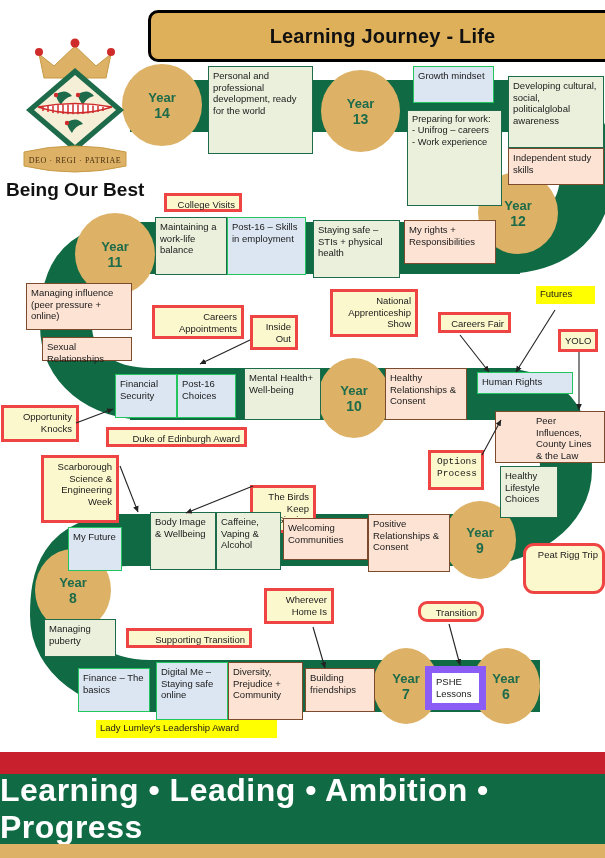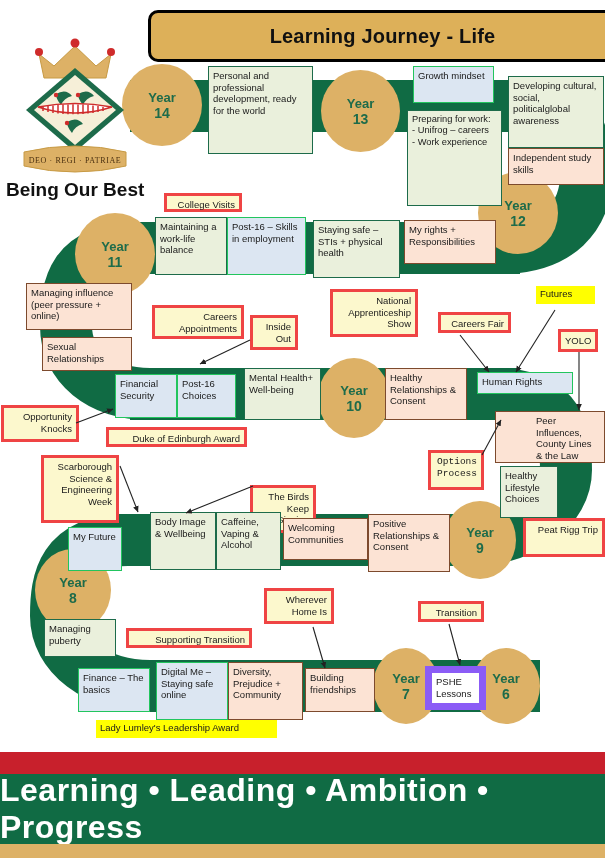--- a/index.html
+++ b/index.html
@@ -234,21 +234,21 @@
   <div class="box v-green" style="left:155px;top:217px;width:72px;height:58px;">Maintaining a work-life balance</div>
 
   <div class="box v-blue" style="left:227px;top:217px;width:79px;height:58px;">Post-16 – Skills in employment</div>
 
   <div class="box v-green" style="left:313px;top:220px;width:87px;height:58px;">Staying safe – STIs + physical health</div>
 
   <div class="box v-peach" style="left:404px;top:220px;width:92px;height:44px;">My rights + Responsibilities</div>
 
   <div class="box v-peach" style="left:26px;top:283px;width:106px;height:47px;">Managing influence (peer pressure + online)</div>
 
-  <div class="box v-peach" style="left:42px;top:337px;width:90px;height:34px;">Sexual Relationships</div>
+  <div class="box v-peach" style="left:42px;top:337px;width:90px;height:24px;">Sexual Relationships</div>
 
   <div class="box v-cream" style="left:152px;top:305px;width:92px;height:34px;">Careers Appointments</div>
 
   <div class="box v-cream" style="left:250px;top:315px;width:48px;height:35px;">Inside Out</div>
 
   <div class="box v-cream" style="left:330px;top:289px;width:88px;height:48px;">National Apprenticeship Show</div>
 
   <div class="box v-cream" style="left:438px;top:312px;width:73px;height:21px;">Careers Fair</div>
 
   <div class="box v-hl" style="left:536px;top:286px;width:59px;height:18px;">Futures</div>
@@ -282,29 +282,29 @@
   <div class="box v-blue" style="left:68px;top:527px;width:54px;height:44px;">My Future</div>
 
   <div class="box v-green" style="left:150px;top:512px;width:66px;height:58px;">Body Image &amp; Wellbeing</div>
 
   <div class="box v-green" style="left:216px;top:512px;width:65px;height:58px;">Caffeine, Vaping &amp; Alcohol</div>
 
   <div class="box v-peach" style="left:283px;top:518px;width:85px;height:42px;">Welcoming Communities</div>
 
   <div class="box v-peach" style="left:368px;top:514px;width:82px;height:58px;">Positive Relationships &amp; Consent</div>
 
-  <div class="box v-cream" style="left:523px;top:518px;width:82px;height:39px;">Peat Rigg Trip</div>
+  <div class="box v-cream" style="left:523px;top:543px;width:82px;height:51px;border-radius:11px;">Peat Rigg Trip</div>
 
   <div class="box v-green" style="left:44px;top:619px;width:72px;height:38px;">Managing puberty</div>
 
   <div class="box v-cream" style="left:126px;top:628px;width:126px;height:20px;">Supporting Transition</div>
 
   <div class="box v-cream" style="left:264px;top:588px;width:70px;height:36px;">Wherever Home Is</div>
 
-  <div class="box v-cream" style="left:418px;top:601px;width:66px;height:21px;">Transition</div>
+  <div class="box v-cream" style="left:418px;top:601px;width:66px;height:21px;border-radius:9px;">Transition</div>
 
   <div class="box v-blue" style="left:78px;top:668px;width:72px;height:44px;">Finance – The basics</div>
 
   <div class="box v-blue" style="left:156px;top:662px;width:72px;height:58px;">Digital Me – Staying safe online</div>
 
   <div class="box v-peach" style="left:228px;top:662px;width:75px;height:58px;">Diversity, Prejudice + Community</div>
 
   <div class="box v-peach" style="left:305px;top:668px;width:70px;height:44px;">Building friendships</div>
 
   <div class="box v-white" style="left:425px;top:666px;width:61px;height:44px;">PSHE Lessons</div>

